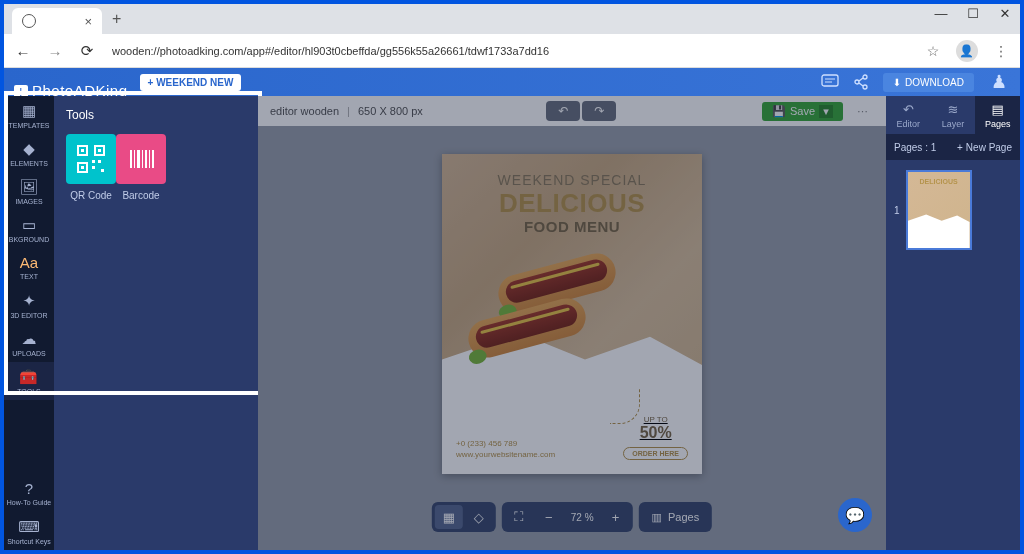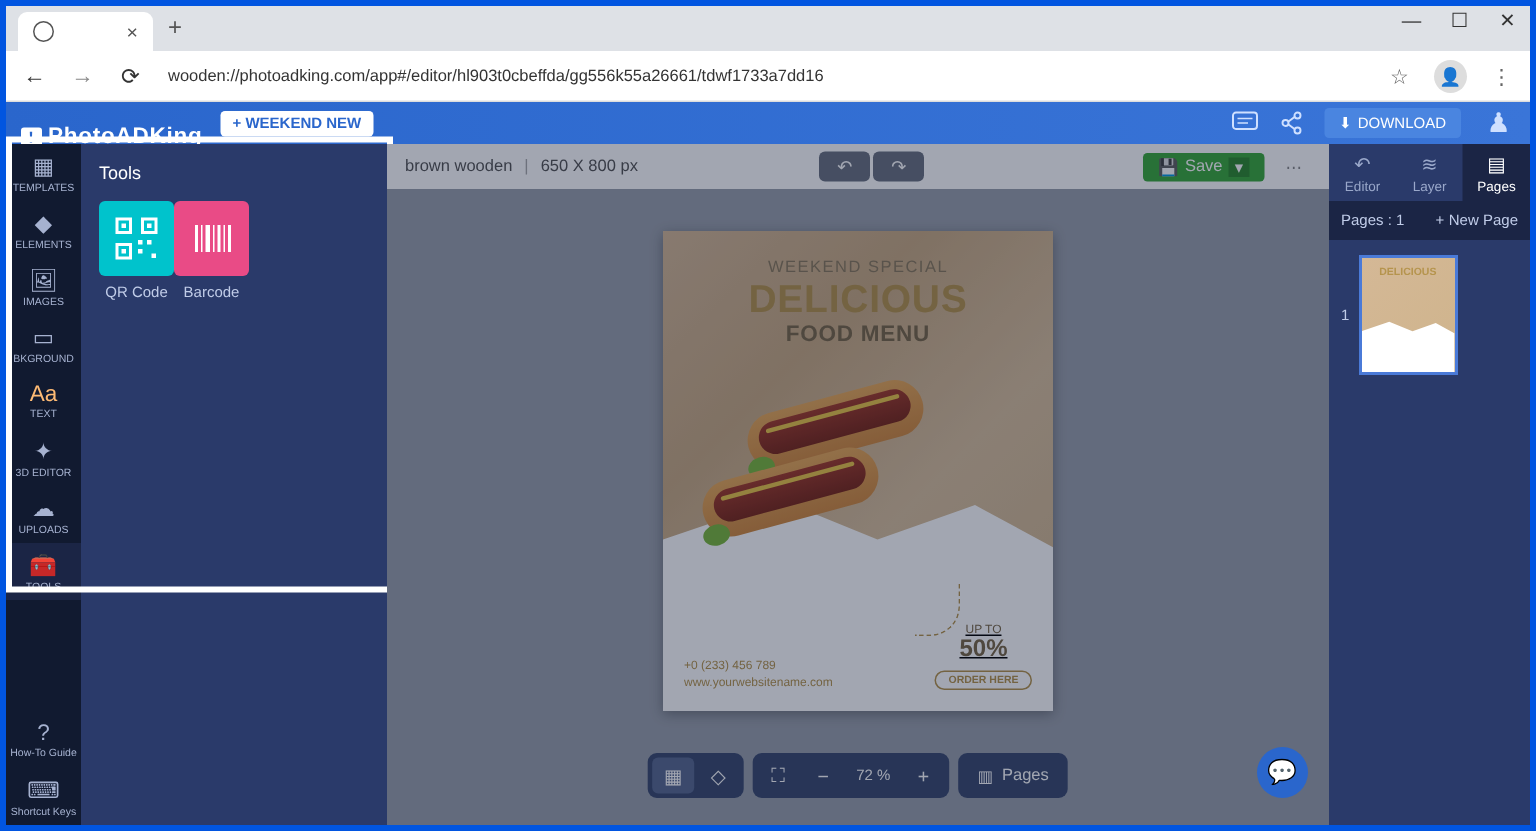--- a/index.html
+++ b/index.html
@@ -18,21 +18,21 @@
 
 .addr-bar { height: 34px; background: #fff; display: flex; align-items: center; padding: 0 10px; gap: 14px; border-bottom: 1px solid #ddd; }
 .nav-btn { color: #888; font-size: 15px; width: 18px; text-align: center; }
 .nav-btn.active { color: #333; }
 .url { flex: 1; font-size: 11px; color: #333; padding: 0 2px; }
 .addr-icon { color: #666; font-size: 14px; width: 18px; text-align: center; }
 .avatar-circle { width: 22px; height: 22px; background: #ddd; border-radius: 50%; display: flex; align-items: center; justify-content: center; font-size: 12px; }
 
 
 .app-header { height: 28px; background: linear-gradient(90deg,#2a66cc,#3a75d8); display: flex; align-items: center; padding: 0 10px; gap: 12px; }
-.logo { color: #fff; font-size: 15px; font-weight: bold; letter-spacing: 0.5px; margin-top: 16px; }
+.logo { color: #fff; font-size: 15px; font-weight: normal; letter-spacing: 0.5px; margin-top: 16px; }
 .logo-icon { display: inline-block; width: 14px; height: 14px; background: #fff; color: #2a66cc; border-radius: 2px; text-align: center; font-size: 11px; line-height: 14px; margin-right: 4px; }
 .create-new { background: #fff; color: #2a66cc; font-size: 10px; font-weight: bold; padding: 3px 8px; border-radius: 3px; }
 .header-spacer { flex: 1; }
 .header-icons { display: flex; gap: 14px; align-items: center; }
 .header-icon { color: #cfe0ff; font-size: 14px; }
 .download-btn { background: #4a85e0; color: #fff; font-size: 10px; padding: 4px 10px; border-radius: 3px; display: flex; align-items: center; gap: 4px; }
 .user-avatar { width: 22px; height: 26px; color: #cfe0ff; font-size: 18px; display: flex; align-items: center; justify-content: center; }
 
 
 .app-body { flex: 1; display: flex; background: #1b2545; position: relative; min-height: 0; }
@@ -68,21 +68,21 @@
 .ur-btn { width: 34px; height: 20px; background: #6b7280; border-radius: 4px; display: flex; align-items: center; justify-content: center; color: #fff; font-size: 12px; }
 .save-btn { background: #3aaa3a; color: #fff; padding: 3px 10px; border-radius: 3px; display: flex; align-items: center; gap: 4px; font-size: 11px; }
 .save-dropdown { width: 14px; background: #2e8a2e; display: inline-block; text-align: center; }
 
 
 .canvas-center { flex: 1; display: flex; align-items: flex-start; justify-content: center; padding-top: 28px; overflow: hidden; }
 .design-canvas { width: 260px; height: 320px; background: #f5f1e8; box-shadow: 0 2px 8px rgba(0,0,0,0.3); position: relative; overflow: hidden; }
 .wood-bg { position: absolute; inset: 0; background: linear-gradient(135deg, #d4b896 0%, #c8aa82 30%, #d9c09d 60%, #cfb48c 100%); }
 .white-swoosh { position: absolute; bottom: 0; left: 0; right: 0; height: 55%; background: #fff; clip-path: polygon(0 35%, 30% 20%, 55% 35%, 80% 22%, 100% 38%, 100% 100%, 0 100%); }
 .design-text { position: absolute; top: 18px; left: 0; right: 0; text-align: center; }
-.subtitle { font-size: 11px; color: #8a7a5c; letter-spacing: 1px; }
+.subtitle { font-size: 14px; color: #8a7a5c; letter-spacing: 1px; }
 .title-big { font-size: 26px; font-weight: 900; color: #b5944d; letter-spacing: 0.5px; line-height: 1; margin-top: 2px; }
 .title-sub { font-size: 15px; font-weight: 900; color: #7a6848; letter-spacing: 0.5px; margin-top: 2px; }
 .hotdogs { position: absolute; top: 110px; left: 25px; width: 150px; height: 110px; }
 .hotdog { position: absolute; width: 120px; height: 38px; background: linear-gradient(180deg,#e6a857 0%, #d18a3f 100%); border-radius: 20px; transform: rotate(-15deg); }
 .hotdog .sausage { position: absolute; top: 6px; left: 8px; right: 8px; height: 22px; background: linear-gradient(180deg,#a13a28,#7a2818); border-radius: 12px; }
 .hotdog .mustard { position: absolute; top: 10px; left: 14px; right: 14px; height: 3px; background: #e8c548; border-radius: 2px; }
 .hotdog .lettuce { position: absolute; bottom: -3px; left: -4px; width: 18px; height: 14px; background: #7bb83c; border-radius: 50%; }
 .hotdog1 { top: 0; left: 30px; }
 .hotdog2 { top: 45px; left: 0; }
 .design-bottom { position: absolute; bottom: 14px; left: 14px; right: 14px; display: flex; justify-content: space-between; align-items: flex-end; }
@@ -259,21 +259,21 @@
             </div>
             <span class="tool-label">Barcode</span>
           </div>
         </div>
       </div>
 
       <div class="canvas-area">
         <div class="dim-overlay"></div>
 
         <div class="canvas-toolbar">
-          <span>brown wooden</span>
+          <span>editor wooden</span>
           <span class="dim-sep">|</span>
           <span>650 X 800 px</span>
           <span class="toolbar-spacer"></span>
           <div class="undo-redo">
             <span class="ur-btn">↶</span>
             <span class="ur-btn">↷</span>
           </div>
           <span style="width:130px"></span>
           <div class="save-btn">
             <span>💾</span>

